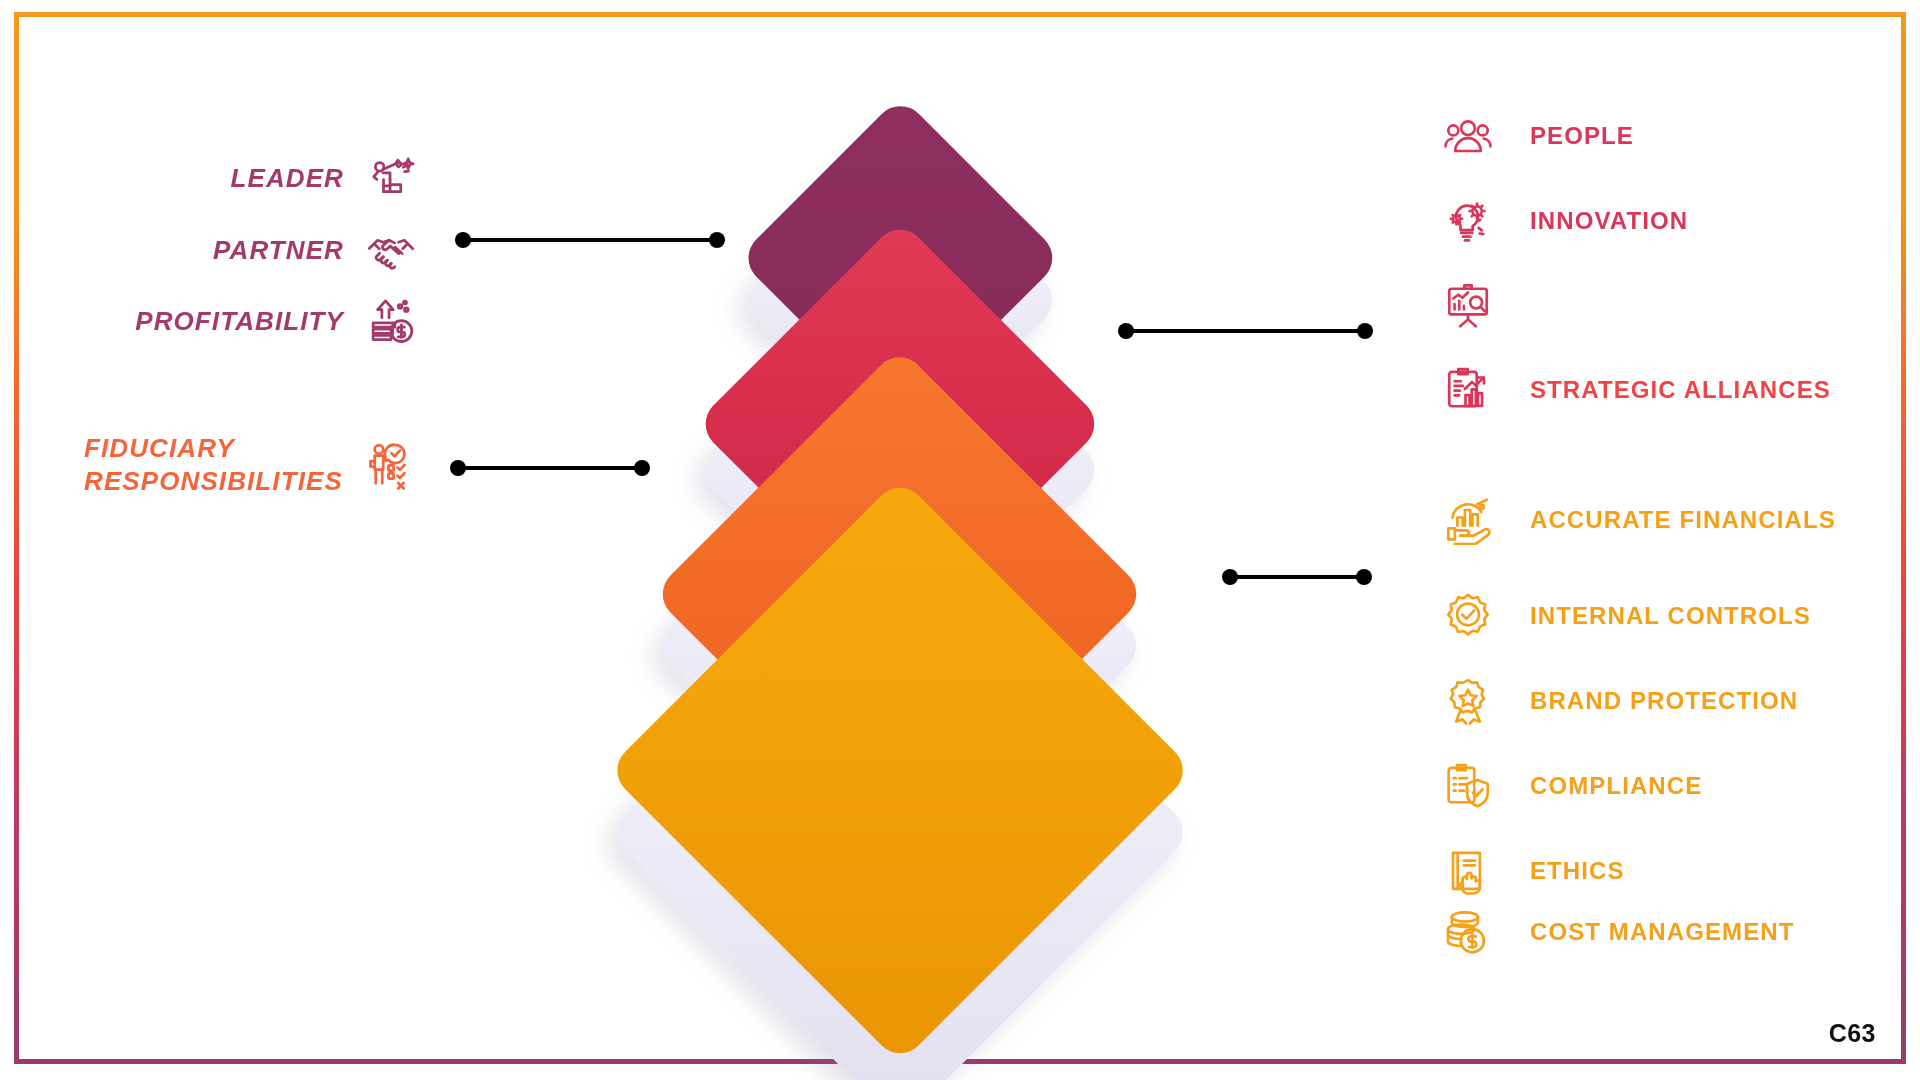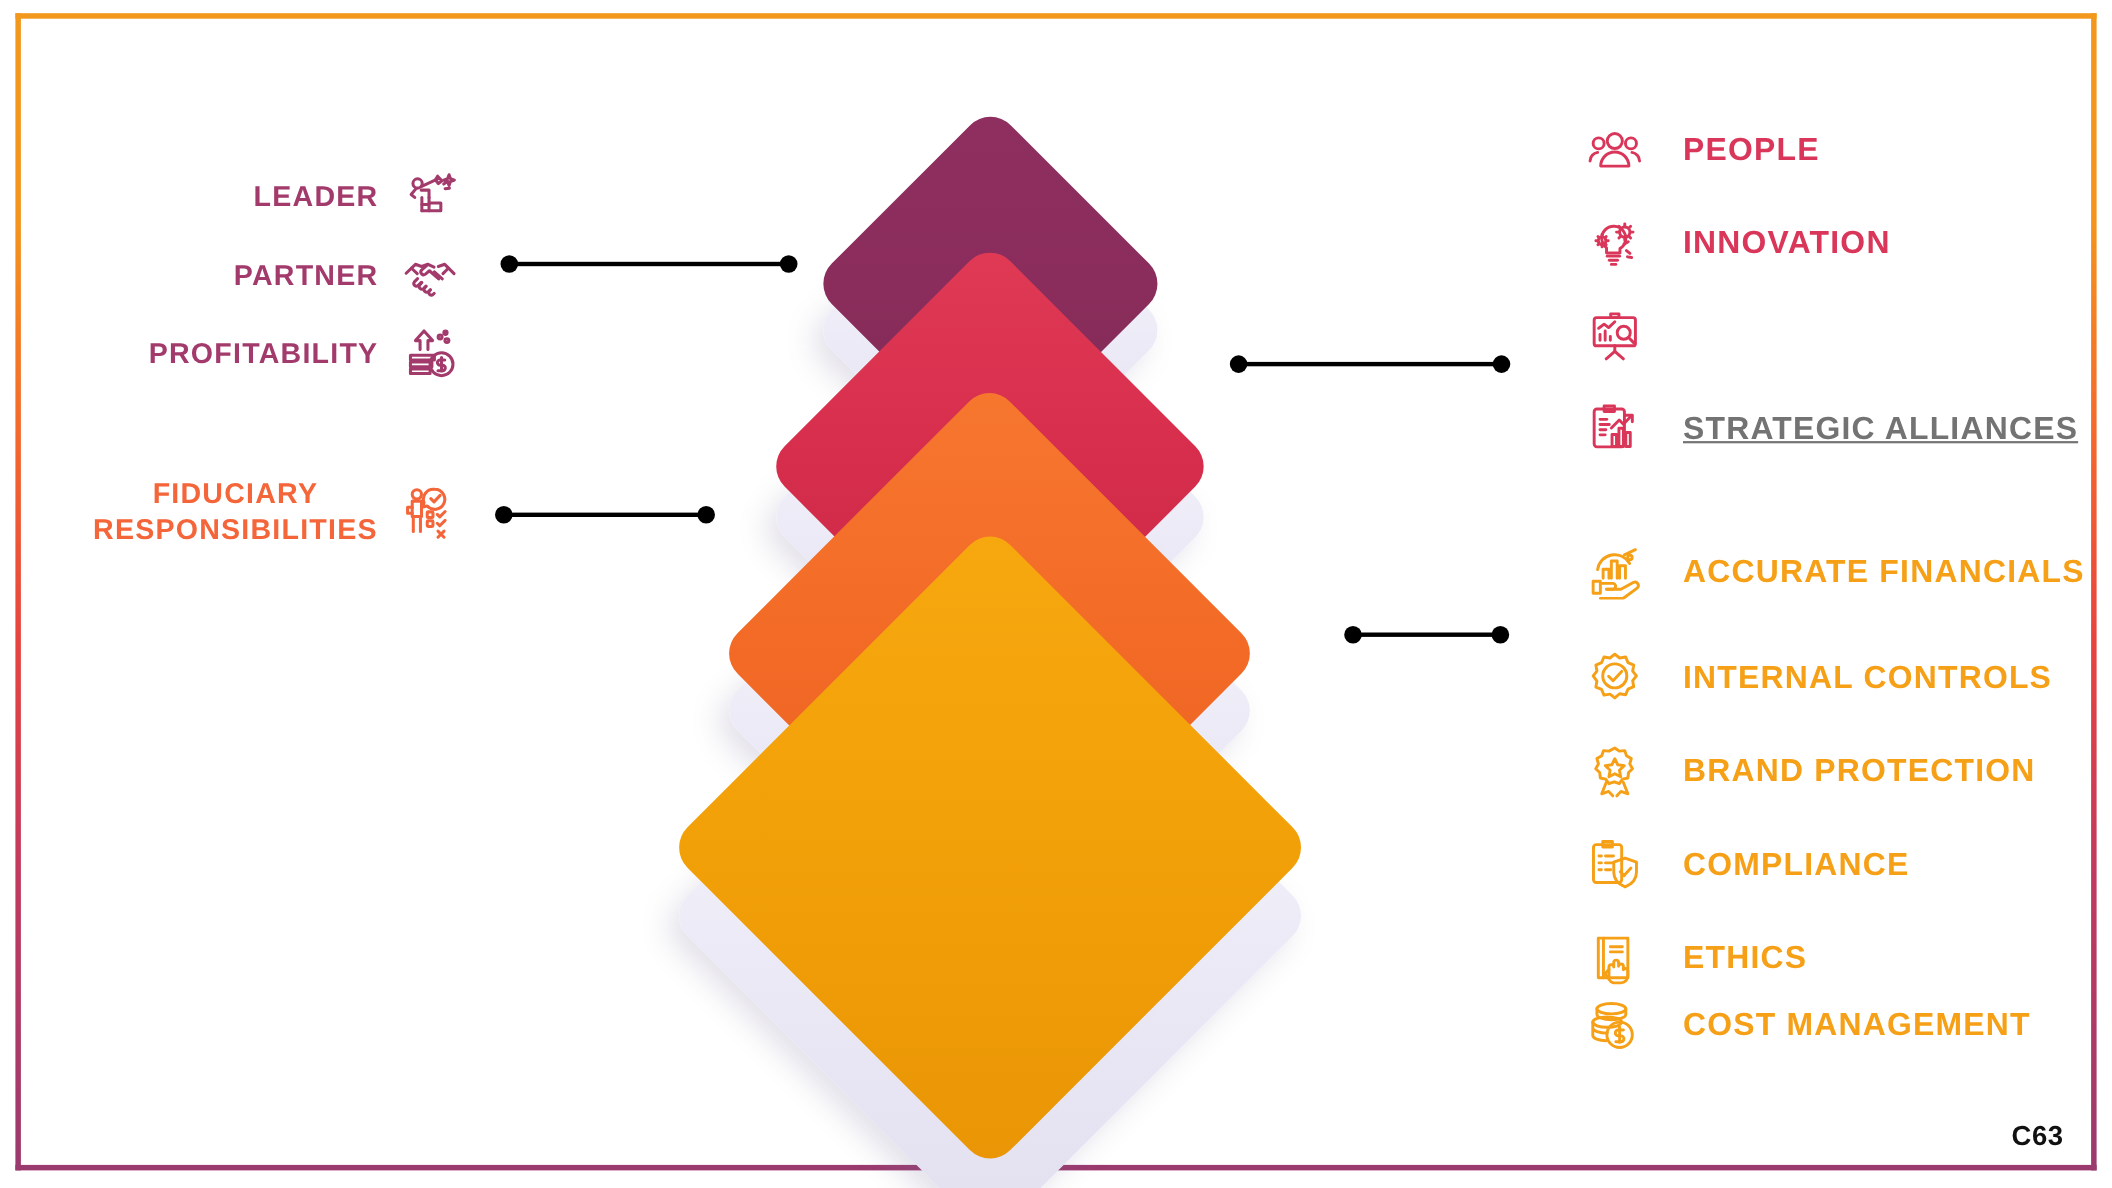--- a/index.html
+++ b/index.html
@@ -64,23 +64,24 @@
     display: flex;
     align-items: center;
     justify-content: flex-end;
     width: 420px;
     right: 0;
   }
   .lrow .ltext {
     font-size: 26px;
     font-weight: 700;
     letter-spacing: 1.1px;
-    text-align: center;
+    text-align: left;
     white-space: nowrap;
     line-height: 1.28;
+    font-style: italic;
   }
   .lrow .licon {
     width: 58px;
     height: 58px;
     margin-left: 18px;
     flex: 0 0 58px;
     display: flex;
     align-items: center;
     justify-content: center;
   }
@@ -101,21 +102,21 @@
   .rrow .ricon {
     width: 56px;
     height: 56px;
     flex: 0 0 56px;
     display: flex;
     align-items: center;
     justify-content: center;
   }
   .rrow .ricon svg { width: 50px; height: 50px; display: block; }
   .rrow .rtext {
-    font-size: 29px;
+    font-size: 24px;
     font-weight: 700;
     letter-spacing: 1.1px;
     white-space: nowrap;
     margin-left: 34px;
   }
 
   
   .conn { position: absolute; height: 16px; }
   .conn .bar {
     position: absolute;
@@ -400,21 +401,21 @@
             <g fill="none" stroke="currentColor" stroke-width="1.7" stroke-linecap="round" stroke-linejoin="round">
       <rect x="4" y="4.4" width="17.6" height="22" rx="1.6"></rect>
       <path d="M9.8 2.6h6v3.2h-6z"></path>
       <path d="M7.4 10.4h4M7.4 13.4h5.4M7.4 16.4h3.4M7.4 19.4h3"></path>
       <path d="M14.4 19.2h2.6v7h-2.6zM18.4 15.6H21v10.6h-2.6zM22.4 18h2.6v8.2h-2.6z"></path>
       <path d="M14 15.4l4.6-4.6 2.4 2.4 4.8-5"></path>
       <path d="M22.4 8h3.8v3.8"></path>
     </g>
           </svg>
         </div>
-        <div class="rtext" style="color: #737373; text-decoration: underline;">STRATEGIC ALLIANCES</div>
+        <div class="rtext" style="color: #ef4444;">STRATEGIC ALLIANCES</div>
       </div>
       <div class="rrow" style="top: 492px;">
         <div class="ricon" style="color: rgb(245, 160, 22);">
           <svg viewBox="0 0 32 32">
             <g fill="none" stroke="currentColor" stroke-width="1.7" stroke-linecap="round" stroke-linejoin="round">
       <path d="M6 14.6a10 10 0 0118.6-3.6"></path>
       <path d="M9.2 19.6v-5.2h3.4v5.2M14 19.6V9.6h3.4v10M18.8 19.6v-7.2h3.4v7.2"></path>
       <path d="M3.4 21.4h4.2v7H3.4z"></path>
       <path d="M7.6 22.6h7.2a1.7 1.7 0 010 3.4h-3.6"></path>
       <path d="M11.2 26h8.4l7.4-4a2 2 0 012.2 3.2l-8.4 6.2H7.6"></path>

